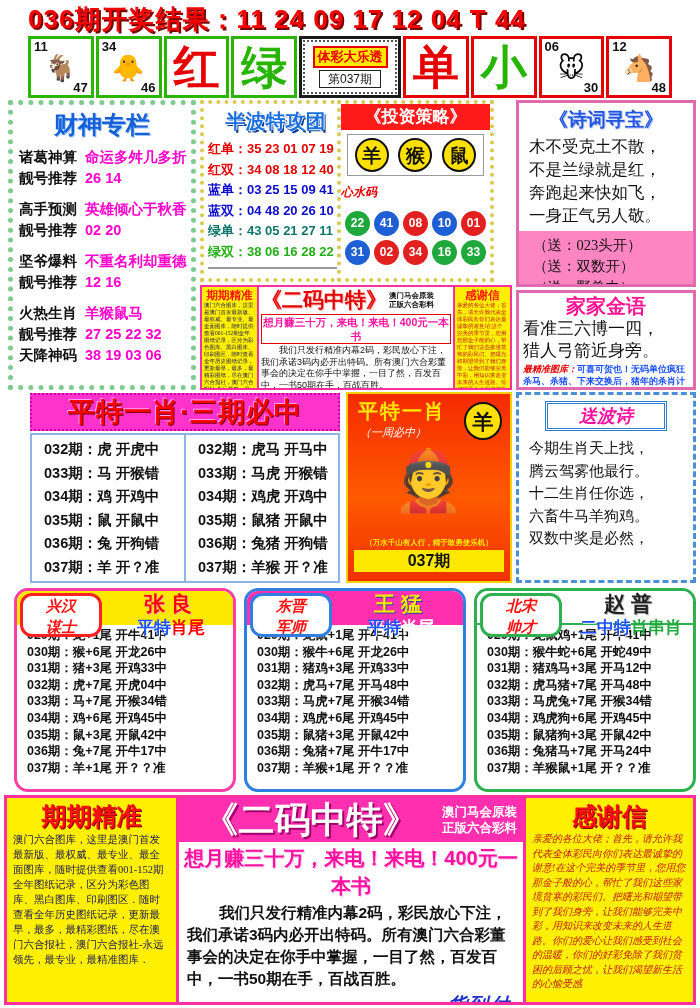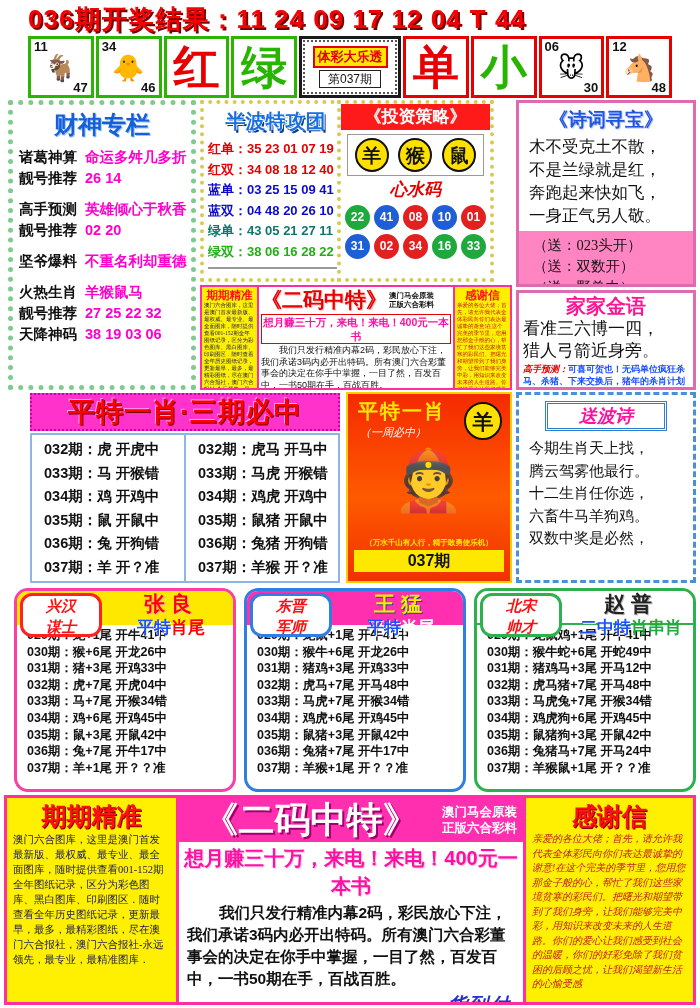--- a/index.html
+++ b/index.html
@@ -43,21 +43,21 @@
   .bb-row{font-size:13px;font-weight:bold;line-height:20.5px;white-space:nowrap;}
   .bb-sep{border-top:2px solid #999;margin-top:5px;}
 
   
   .touzi{left:337px;top:100px;width:157px;height:182px;border:4px dotted #d9c94e;padding:0;}
   .tz-banner{background:#ff1a1a;color:#fff;font-weight:bold;font-size:17px;text-align:center;line-height:26px;}
   .tz-zrow{display:flex;justify-content:space-around;align-items:center;border:1px solid #999;
            margin:4px 6px 2px;padding:3px 2px;}
   .tz-z{width:34px;height:34px;border-radius:50%;background:#ffe000;border:2px solid #111;color:#111;
         font-size:19px;font-weight:bold;text-align:center;line-height:32px;}
-  .tz-heart{color:#e60000;font-weight:bold;font-style:italic;font-size:17px;text-align:center;margin:2px 0;
+  .tz-heart{color:#e60000;font-weight:bold;font-style:italic;font-size:12px;text-align:left;margin:8px 0;
             font-family:"DejaVu Serif",serif;}
   .tz-balls{display:flex;flex-wrap:wrap;gap:4px;justify-content:center;padding:2px 2px;}
   .ball{width:25px;height:25px;border-radius:50%;color:#fff;font-size:12px;font-weight:bold;
         text-align:center;line-height:25px;}
 
   
   .shici{left:516px;top:100px;width:180px;height:187px;border:3px solid #e06ab0;}
   .sc-title{text-align:center;color:#2255dd;font-weight:bold;font-size:19px;margin:4px 0 2px;
             text-shadow:1px 1px 0 #b7ccff;}
   .sc-lines{color:#111;font-size:16.5px;line-height:23px;padding-left:10px;font-family:"Liberation Serif",serif;}
@@ -224,20 +224,24 @@
         <div class="cs-row" data-name="fortune-row">
           <span class="cs-label" data-name="row-label">靓号推荐</span>
           <span class="cs-val" data-name="row-value">02 20</span>
         </div>
 
         <div class="cs-row" data-name="fortune-row" style="margin-top: 10px;">
           <span class="cs-label" data-name="row-label">坚爷爆料</span>
           <span class="cs-val" data-name="row-value">不重名利却重德</span>
         </div>
 
+        <div class="cs-row" data-name="fortune-row">
+          <span class="cs-label" data-name="row-label">靓号推荐</span>
+          <span class="cs-val" data-name="row-value">12 16</span>
+        </div>
 
         <div class="cs-row" data-name="fortune-row" style="margin-top: 10px;">
           <span class="cs-label" data-name="row-label">火热生肖</span>
           <span class="cs-val" data-name="row-value">羊猴鼠马</span>
         </div>
 
         <div class="cs-row" data-name="fortune-row">
           <span class="cs-label" data-name="row-label">靓号推荐</span>
           <span class="cs-val" data-name="row-value">27 25 22 32</span>
         </div>
@@ -333,21 +337,21 @@
   </div>
 
   <div class="panel jiajia" data-name="golden-words-panel">
     <div class="jj-title" data-name="panel-title">家家金语</div>
     <div data-name="golden-lines">
 
     <div class="jj-line" data-name="golden-line">看准三六博一四，</div>
         <div class="jj-line" data-name="golden-line">猎人弓箭近身旁。</div>
       </div>
     <div class="jj-cmt" data-name="golden-comment">
-      <span class="jj-cl" data-name="comment-label">高手预测：</span><span class="jj-ct" data-name="comment-text">可喜可贺也！无码单位疯狂杀马、杀猪、下来交换后，猪年的杀肖计划非常完美！接下来，猪肖的几率愈发降低！</span>
+      <span class="jj-cl" data-name="comment-label">最精准图库：</span><span class="jj-ct" data-name="comment-text">可喜可贺也！无码单位疯狂杀马、杀猪、下来交换后，猪年的杀肖计划非常完美！接下来，猪肖的几率愈发降低！</span>
     </div>
   </div>
 
   <div class="panel midad" data-name="mini-ad-strip">
     <div class="mini-side l" data-name="mini-left-panel">
       <div class="mini-title" data-name="mini-left-title">期期精准</div>
       <div class="mini-text" data-name="mini-left-text">澳门六合图库，这里是澳门首发最新版、最权威、最专业、最全面图库，随时提供查看001-152期全年图纸记录，区分为彩色图库、黑白图库、印刷图区．随时查看全年历史图纸记录，更新最早，最多，最精彩图纸，尽在澳门六合报社，澳门六合报社-永远领先，最专业，最精准图库．</div>
     </div>
     <div class="mini-mid" data-name="mini-ad-center">
       <div class="mm-titlerow" data-name="mini-ad-title-row">

